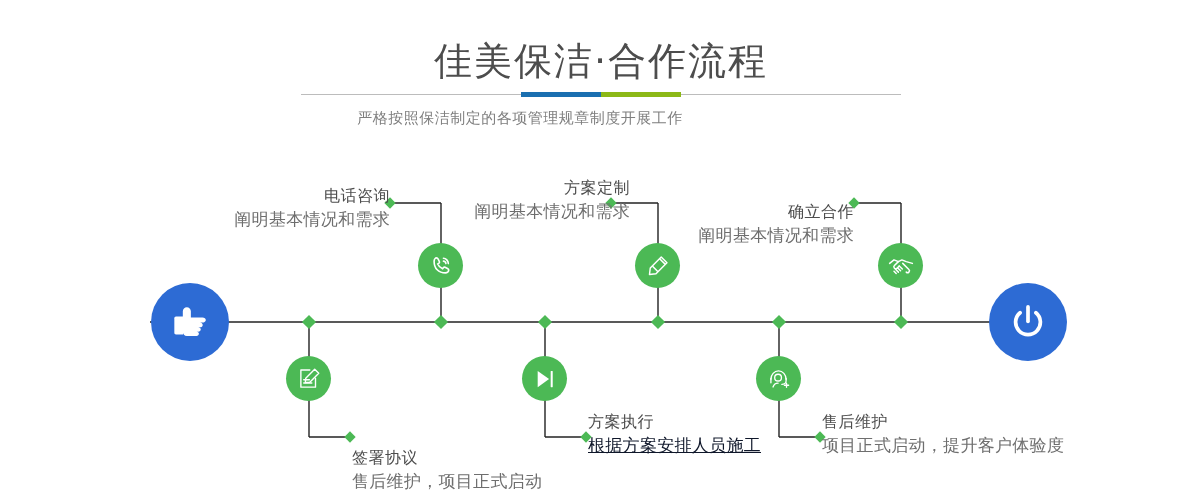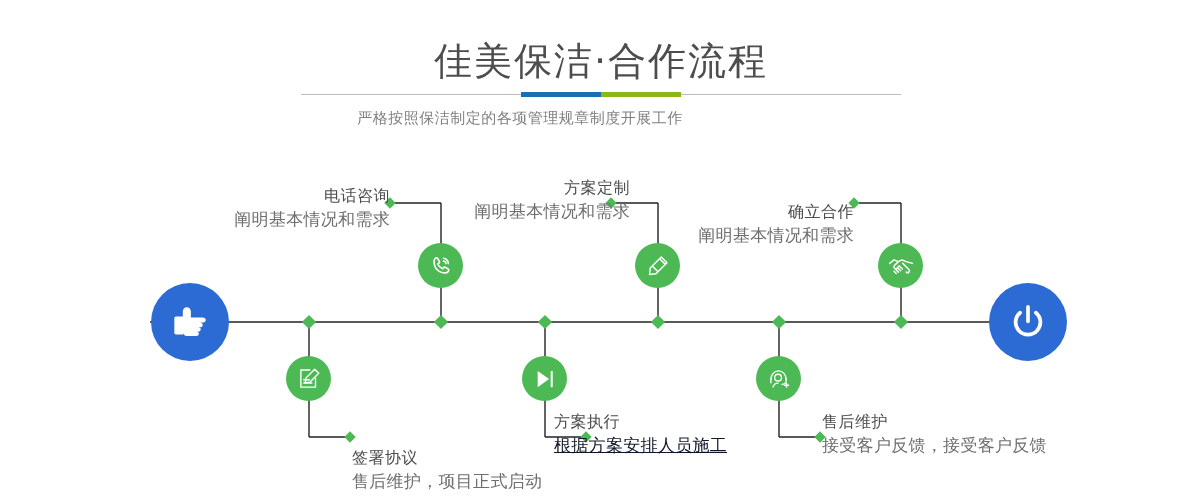--- a/index.html
+++ b/index.html
@@ -243,34 +243,34 @@
   </div>
 
   <div class="node step" style="left:522px; top:211px; background:#4cb955;">
     <span>
       <svg width="26" height="26" viewBox="0 0 64 64" fill="#ffffff">
         <path d="M14 12l28 20-28 20z"></path>
         <rect x="46" y="12" width="5" height="40" rx="1"></rect>
       </svg>
     </span>
   </div>
-  <div class="label align-left" style="left:554px; top:266px; width:280px;">
+  <div class="label align-left" style="left:588px; top:266px; width:280px;">
     <div class="title" style="color: rgb(77, 77, 77);">方案执行</div>
     <div class="desc" style="color: #0f172a; text-decoration: underline;">根据方案安排人员施工</div>
   </div>
 
   <div class="node step" style="left:756px; top:211px; background:#4cb955;">
     <span>
       <svg width="27" height="27" viewBox="0 0 64 64" fill="none" stroke="#ffffff" stroke-width="3.2" stroke-linejoin="round" stroke-linecap="round">
         <path d="M14 34c0-11 8-20 18-20s18 9 18 20"></path>
         <path d="M14 32v10M50 32v6c0 5-5 8-10 8"></path>
         <circle cx="31" cy="30" r="8"></circle>
         <path d="M19 52c2-6 7-9 12-9"></path>
         <path d="M46 48h10M51 43v10"></path>
       </svg>
     </span>
   </div>
   <div class="label align-left" style="left:822px; top:266px; width:300px;">
     <div class="title" style="color: rgb(77, 77, 77);">售后维护</div>
-    <div class="desc" style="color: rgb(110, 110, 110);">接受客户反馈，接受客户反馈</div>
+    <div class="desc" style="color: rgb(110, 110, 110);">项目正式启动，提升客户体验度</div>
   </div>
 
 </div>
 
 </body></html>

